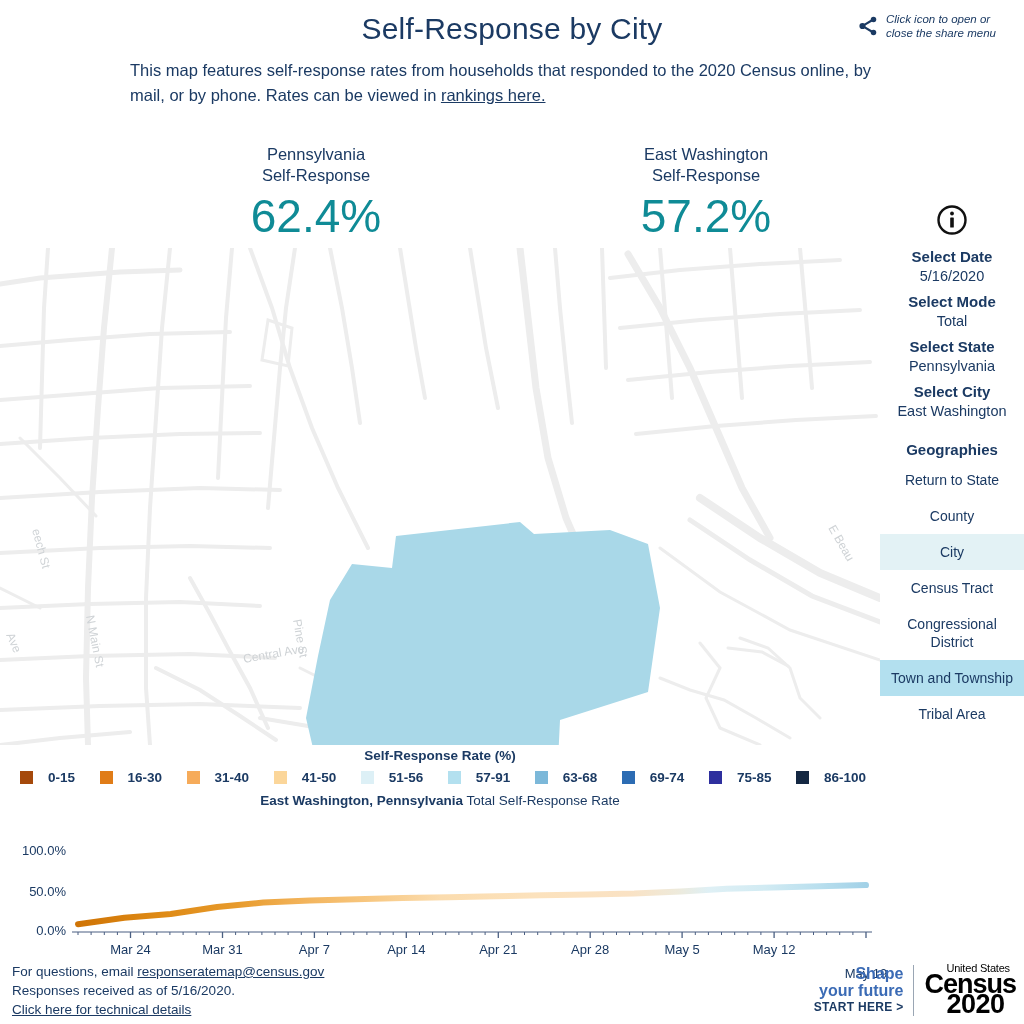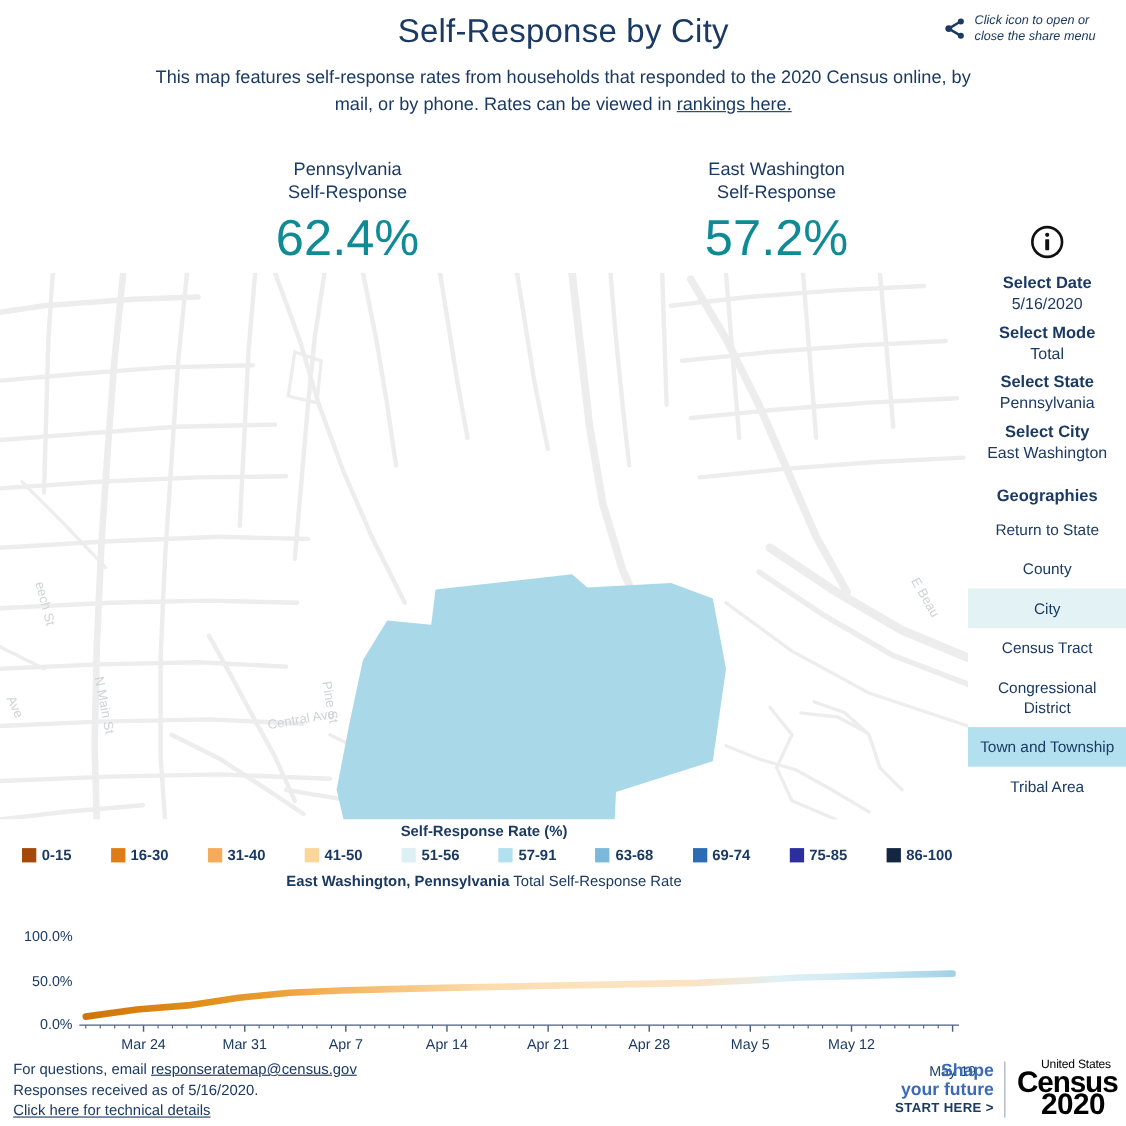--- a/index.html
+++ b/index.html
@@ -56,21 +56,21 @@
     font-style: italic;
     line-height: 14px;
     color: #1b3a63;
     width: 130px;
   }
   .subtitle {
     position: absolute;
     left: 130px;
     top: 58px;
     width: 764px;
-    text-align: center;
+    text-align: left;
     font-size: 16.5px;
     line-height: 25px;
     color: #1b3a63;
   }
   .subtitle a {
     color: #1b3a63;
     text-decoration: underline;
   }
 
   
@@ -167,21 +167,21 @@
   }
   .legend-items {
     display: flex;
     justify-content: space-between;
     align-items: center;
     padding: 7px 14px 0 20px;
   }
   .legend-item {
     display: flex;
     align-items: center;
-    gap: 5px;
+    gap: 15px;
     text-align: center;
   }
   .legend-swatch {
     width: 13px;
     height: 13px;
     display: inline-block;
   }
   .legend-text {
     font-size: 13.5px;
     color: #1b3a63;

